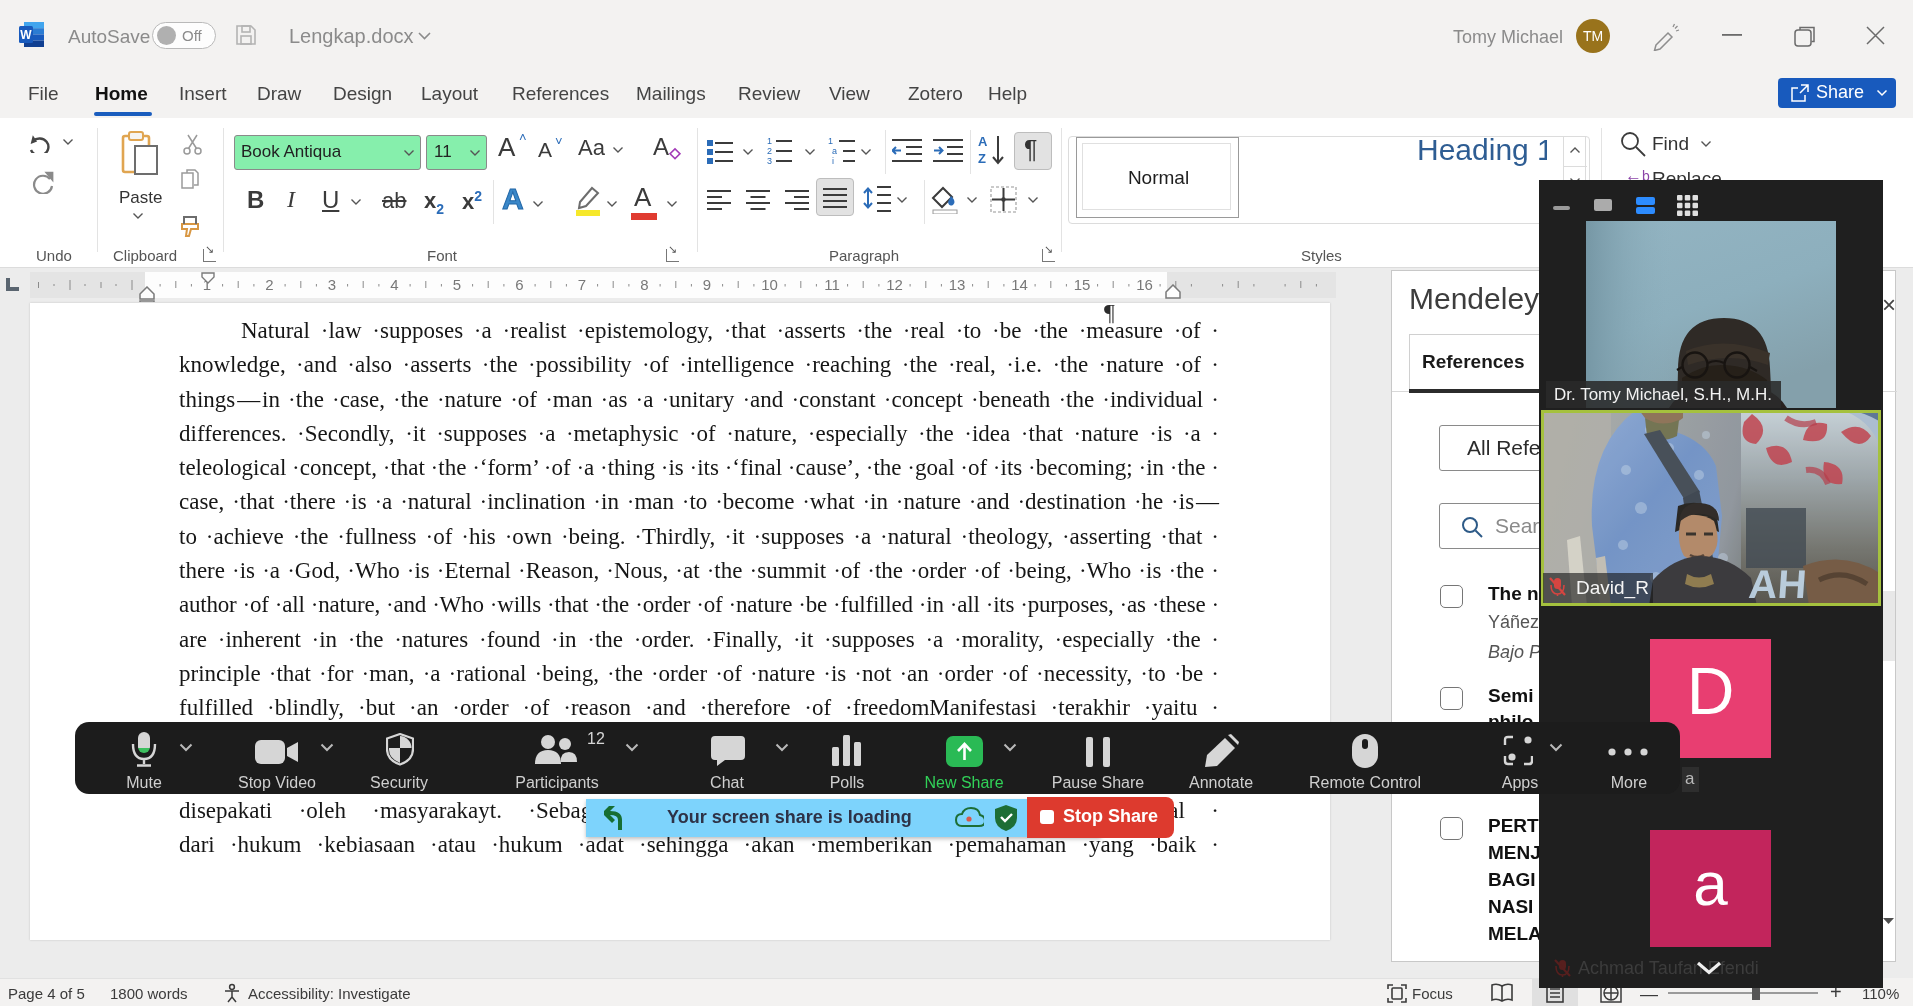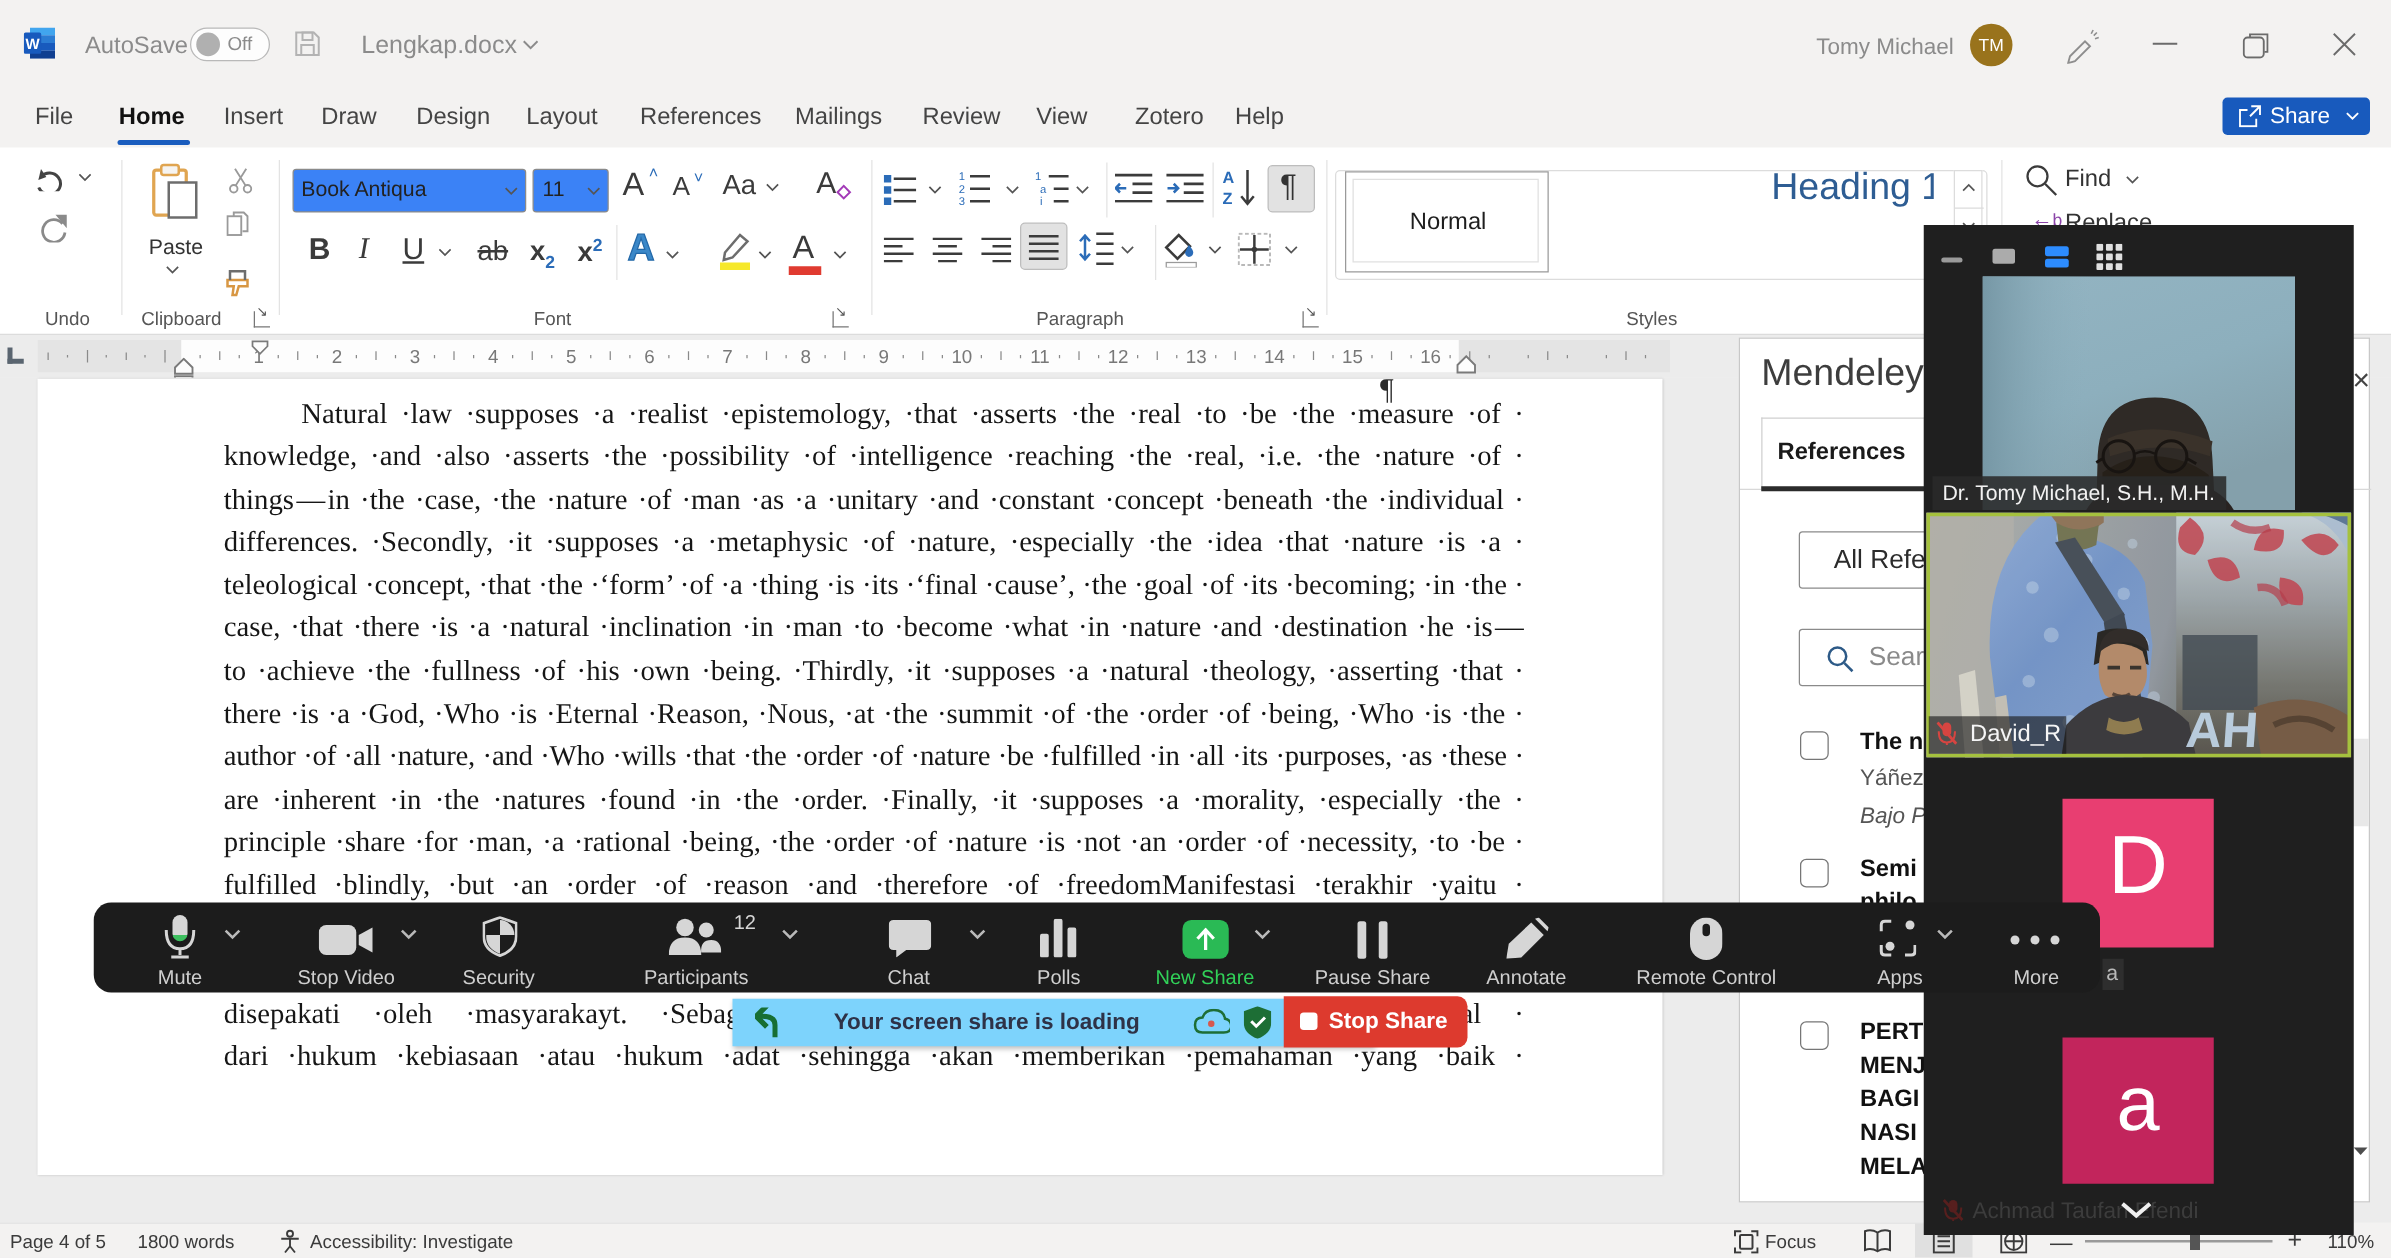--- a/index.html
+++ b/index.html
@@ -11,21 +11,21 @@
 .gray { color:#8b8b8b; }
 
 #menubar { left:0; top:72px; width:1913px; height:46px; background:#f3f2f1; }
 .menuitem { position:absolute; top:11px; font-size:19px; color:#444; }
 
 #ribbon { left:0; top:118px; width:1913px; height:150px; background:#ffffff; border-bottom:1px solid #dcdcdc; }
 .rlabel { position:absolute; top:129px; font-size:15px; color:#555; }
 .rsep { position:absolute; top:10px; height:124px; width:1px; background:#e3e3e3; }
 .launcher { position:absolute; top:131px; width:13px; height:13px; border-left:1px solid #777; border-bottom:1px solid #777; }
 .launcher:before { content:"\2198"; position:absolute; left:1px; top:-6px; font-size:11px; color:#555; }
-.combo { position:absolute; border:1px solid #8a8a8a; border-radius:3px; background:#3b82f6; font-size:17px; color:#222; }
+.combo { position:absolute; border:1px solid #8a8a8a; border-radius:3px; background:#86efac; font-size:17px; color:#222; }
 
 #rulerrow { left:0; top:268px; width:1913px; height:34px; background:#ececec; }
 
 #docarea { left:0; top:302px; width:1913px; height:676px; background:#ececec; }
 #page { position:absolute; left:30px; top:1px; width:1300px; height:637px; background:#ffffff; box-shadow:0 0 2px rgba(0,0,0,0.18); }
 #doctext { position:absolute; left:117px; top:15px; width:1040px; font-family:"Liberation Serif", serif; font-size:23px; color:#161616;margin-left:32px; }
 .dl { width:1040px; height:34.3px; white-space:nowrap; text-align:justify; text-align-last:justify; }
 
 #statusbar { left:0; top:978px; width:1726px; height:28px; background:#f3f2f1; border-top:1px solid #e1e1e1; font-size:15px; color:#3b3b3b; }
 
@@ -384,21 +384,21 @@
         <div class="dl" style="padding-left:62px;">Natural ·law ·supposes ·a ·realist ·epistemology, ·that ·asserts ·the ·real ·to ·be ·the ·measure ·of ·</div>
         <div class="dl">knowledge, ·and ·also ·asserts ·the ·possibility ·of ·intelligence ·reaching ·the ·real, ·i.e. ·the ·nature ·of ·</div>
         <div class="dl">things — in ·the ·case, ·the ·nature ·of ·man ·as ·a ·unitary ·and ·constant ·concept ·beneath ·the ·individual ·</div>
         <div class="dl">differences. ·Secondly, ·it ·supposes ·a ·metaphysic ·of ·nature, ·especially ·the ·idea ·that ·nature ·is ·a ·</div>
         <div class="dl">teleological ·concept, ·that ·the ·‘form’ ·of ·a ·thing ·is ·its ·‘final ·cause’, ·the ·goal ·of ·its ·becoming; ·in ·the ·</div>
         <div class="dl">case, ·that ·there ·is ·a ·natural ·inclination ·in ·man ·to ·become ·what ·in ·nature ·and ·destination ·he ·is —</div>
         <div class="dl">to ·achieve ·the ·fullness ·of ·his ·own ·being. ·Thirdly, ·it ·supposes ·a ·natural ·theology, ·asserting ·that ·</div>
         <div class="dl">there ·is ·a ·God, ·Who ·is ·Eternal ·Reason, ·Nous, ·at ·the ·summit ·of ·the ·order ·of ·being, ·Who ·is ·the ·</div>
         <div class="dl" style="letter-spacing:-0.2px;">author ·of ·all ·nature, ·and ·Who ·wills ·that ·the ·order ·of ·nature ·be ·fulfilled ·in ·all ·its ·purposes, ·as ·these ·</div>
         <div class="dl">are ·inherent ·in ·the ·natures ·found ·in ·the ·order. ·Finally, ·it ·supposes ·a ·morality, ·especially ·the ·</div>
-        <div class="dl">principle ·share ·for ·man, ·a ·rational ·being, ·the ·order ·of ·nature ·is ·not ·an ·order ·of ·necessity, ·to ·be ·</div>
+        <div class="dl">principle ·that ·for ·man, ·a ·rational ·being, ·the ·order ·of ·nature ·is ·not ·an ·order ·of ·necessity, ·to ·be ·</div>
         <div class="dl">fulfilled ·blindly, ·but ·an ·order ·of ·reason ·and ·therefore ·of ·freedomManifestasi ·terakhir ·yaitu ·</div>
         <div class="dl">hukum ·yang ·hidup ·di ·masyarakat ·yang ·menjadi ·kebiasaan ·dan ·menjadi ·aturan ·yang ·</div>
         <div class="dl">berlaku ·serta ·ditaati ·oleh ·masyarakat ·setempat ·sebagai ·aturan ·hidup ·yang ·telah ·</div>
         <div class="dl">disepakati ·oleh ·masyarakayt. ·Sebagai ·negara ·hukum ·maka ·sumber ·hukum ·berasal ·</div>
         <div class="dl">dari ·hukum ·kebiasaan ·atau ·hukum ·adat ·sehingga ·akan ·memberikan ·pemahaman ·yang ·baik ·</div>
       </div>
     </div>
   </div>
   <div id="statusbar" class="abs">
     <div class="abs" style="left:8px;top:6px;">Page 4 of 5</div>

